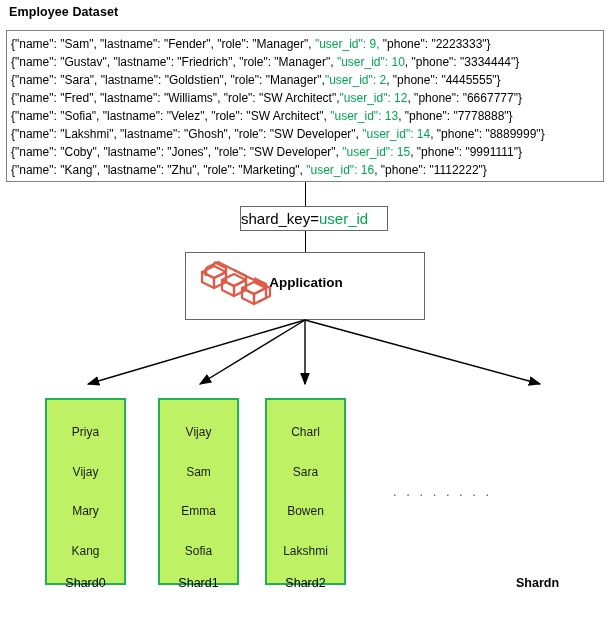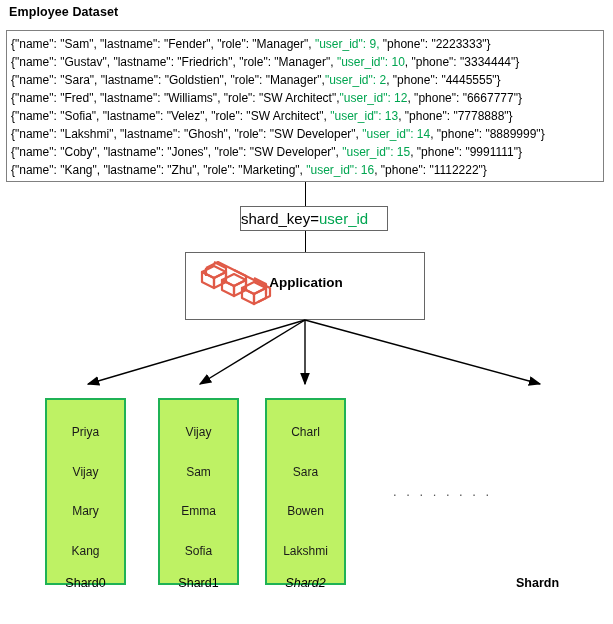--- a/index.html
+++ b/index.html
@@ -154,21 +154,21 @@
     white-space: nowrap;
   }
 
   #shard0-box  { left: 45px;  top: 398px; }
   #shard1-box  { left: 158px; top: 398px; }
   #shard2-box  { left: 265px; top: 398px; }
   #shardn-box  { left: 497px; top: 398px; }
 
   #shard0-label { left: 45px; }
   #shard1-label { left: 158px; }
-  #shard2-label { left: 265px; font-style: italic; }
+  #shard2-label { left: 265px; }
   #shardn-label { left: 497px; font-weight: bold; }
 
   
   #shard-ellipsis {
     position: absolute;
     left: 393px;
     top: 484px;
     width: 62px;
     font-size: 13px;
     letter-spacing: 3px;

